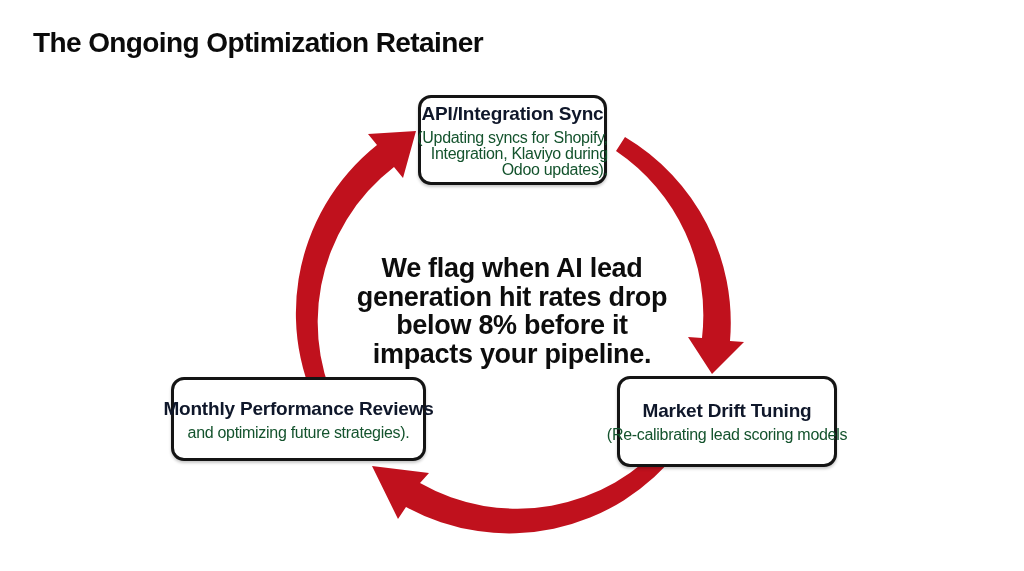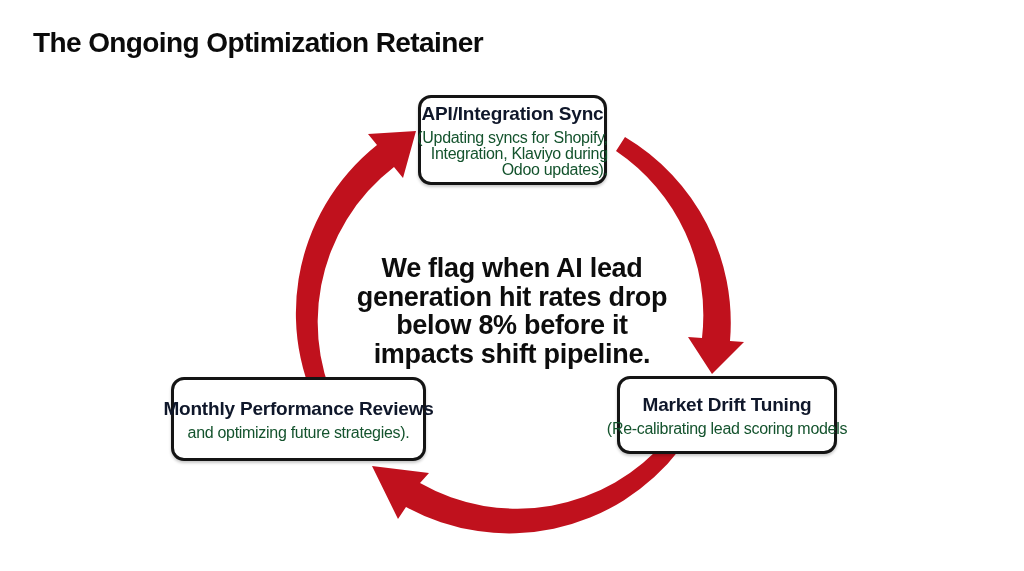--- a/index.html
+++ b/index.html
@@ -42,21 +42,21 @@
     border-radius: 13px;
     box-shadow: 0 2px 3px rgba(0,0,0,0.22);
     display: flex;
     flex-direction: column;
     align-items: center;
     justify-content: center;
     text-align: center;
     padding: 4px 6px;
   }
   .node-api     { left: 418px; top:  95px; width: 189px; height: 90px; }
-  .node-market  { left: 617px; top: 376px; width: 220px; height: 78px; }
+  .node-market  { left: 617px; top: 376px; width: 220px; height: 91px; }
   .node-monthly { left: 159px; top: 377px; width: 255px; height: 84px; margin-left: 12px; }
   .node-title {
     font-size: 19px;
     font-weight: 700;
     letter-spacing: -0.2px;
     color: #0f172a;
     margin-bottom: 5px;
     white-space: nowrap;
   }
   .node-sub {
@@ -116,16 +116,16 @@
     <div class="node-title">Monthly Performance Reviews</div>
     <div class="node-sub">
       <div>and optimizing future strategies).</div>
     </div>
   </div>
 
   <div class="callout">
     <div>We flag when AI lead</div>
     <div>generation hit rates drop</div>
     <div>below 8% before it</div>
-    <div>impacts shift pipeline.</div>
+    <div>impacts your pipeline.</div>
   </div>
 
 </div>
 
 </body></html>

